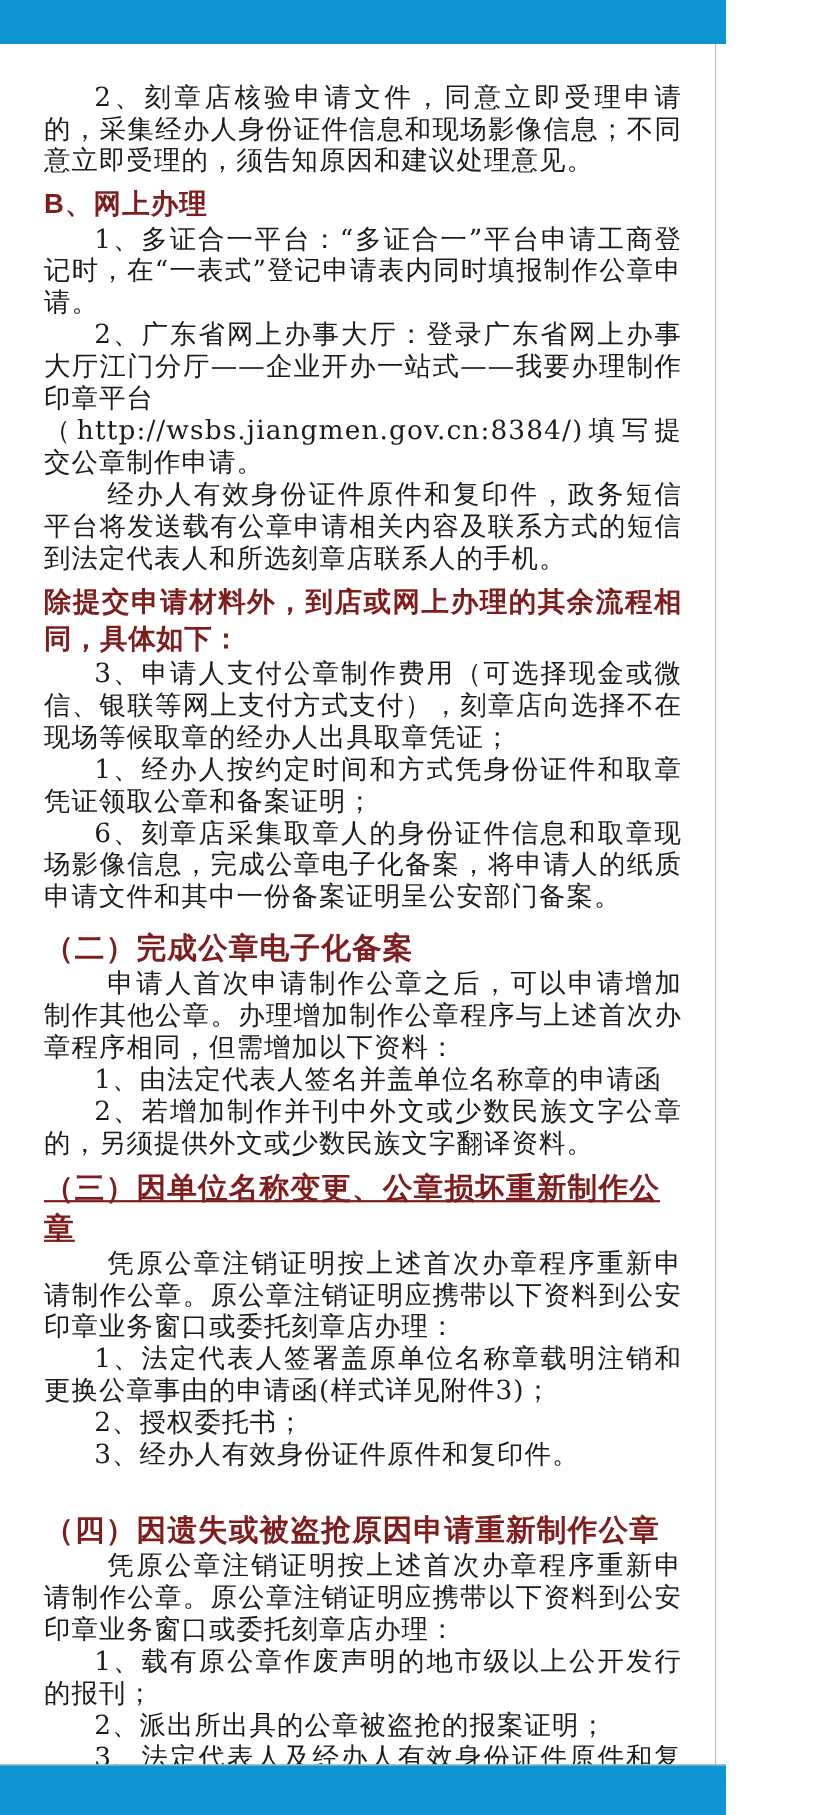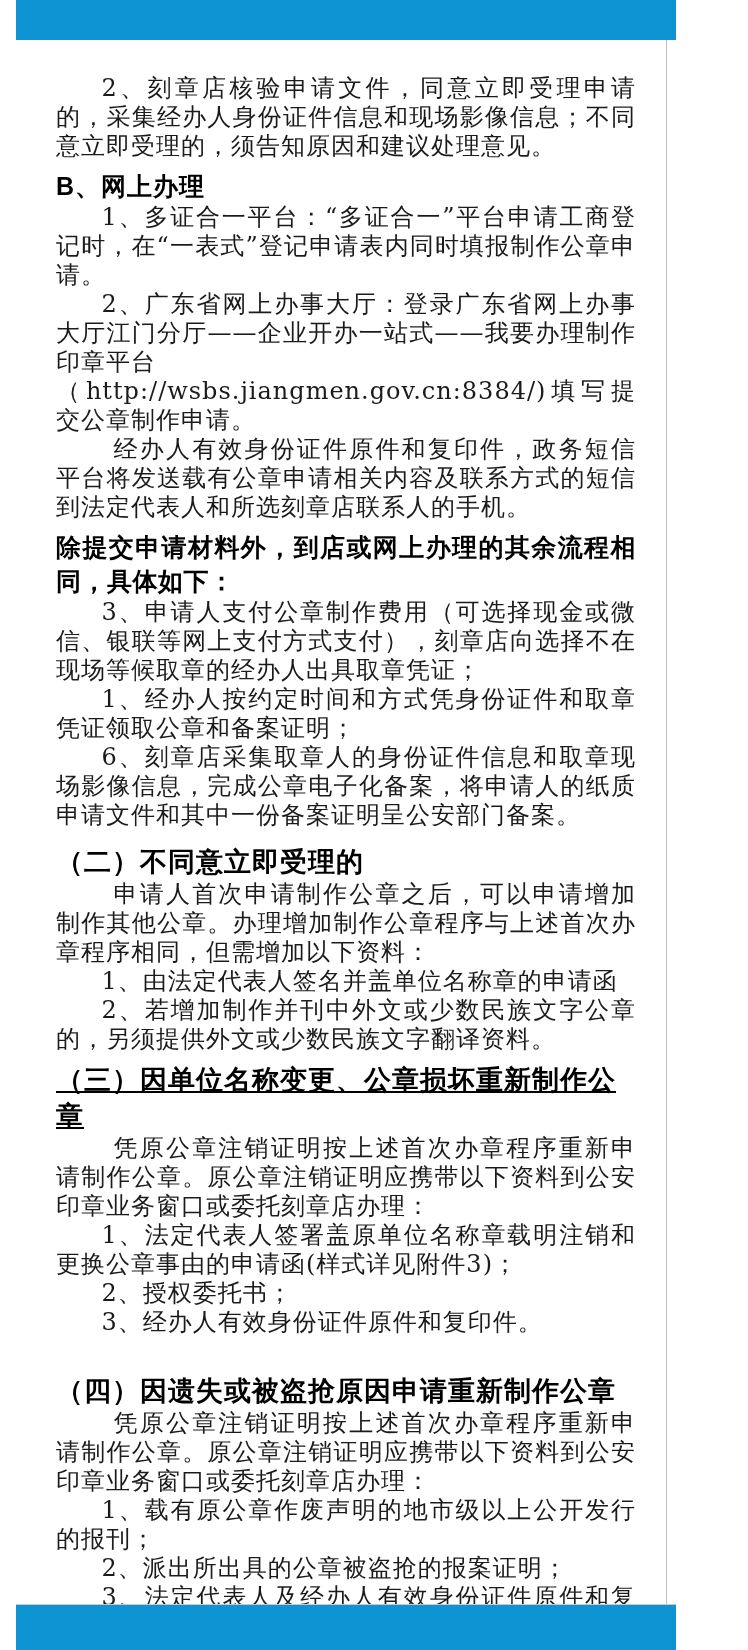--- a/index.html
+++ b/index.html
@@ -2,21 +2,20 @@
 <html><head>
 <meta charset="utf-8">
 <style>
   html,body{margin:0;padding:0;background:#ffffff;}
   .page{
     position:relative;
     width:660px;height:1650px;
     background:#ffffff;
     overflow:hidden;
     font-family:"DejaVu Serif", serif;
-    margin-left:16px;
   }
   .bar{position:absolute;left:0;right:0;background:#0e93d3;}
   .bar.top{top:0;height:40px;}
   .bar.bottom{bottom:0;height:45px;border-top:1px solid #c9c9c9;}
   .fold-line{
     position:absolute;top:40px;bottom:45px;right:9px;width:1px;
     background:#9b9b9b;opacity:.65;
   }
   .content{
     position:absolute;top:40px;left:0;right:0;
@@ -26,21 +25,21 @@
   p.body{
     margin:0;
     font-size:24px;line-height:29px;
     letter-spacing:1px;
     text-align:justify;
     text-indent:2.4em;
     color:#1b1b1b;
   }
   p.body.numbered{text-indent:1.9em;}
   p.body.sub-line{text-indent:2.9em;}
-  .red{color:#000000;}
+  .red{color:#7f1d1d;}
   .h-sub{
     margin:8px 0 0 0;
     font-family:"Liberation Sans", sans-serif;
     font-weight:bold;
     font-size:25px;line-height:34px;
     letter-spacing:1px;
   }
   .red-note{
     margin:8px 0 0 0;
     font-family:"Liberation Sans", sans-serif;
@@ -86,21 +85,21 @@
 
     <p class="red-note red">除提交申请材料外，到店或网上办理的其余流程相同，具体如下：</p>
 
     <p class="body numbered mt-steps">3、申请人支付公章制作费用（可选择现金或微信、银联等网上支付方式支付），刻章店向选择不在现场等候取章的经办人出具取章凭证；</p>
 
 
     <p class="body numbered">1、经办人按约定时间和方式凭身份证件和取章凭证领取公章和备案证明；</p>
 
     <p class="body numbered">6、刻章店采集取章人的身份证件信息和取章现场影像信息，完成公章电子化备案，将申请人的纸质申请文件和其中一份备案证明呈公安部门备案。</p>
 
-    <h2 class="h-section red h2-sec">（二）不同意立即受理的</h2>
+    <h2 class="h-section red h2-sec">（二）完成公章电子化备案</h2>
 
     <p class="body after-title">申请人首次申请制作公章之后，可以申请增加制作其他公章。办理增加制作公章程序与上述首次办章程序相同，但需增加以下资料：</p>
 
     <p class="body numbered">1、由法定代表人签名并盖单位名称章的申请函</p>
 
 
     <p class="body numbered">2、若增加制作并刊中外文或少数民族文字公章的，另须提供外文或少数民族文字翻译资料。</p>
 
     <h2 class="h-section red h3-sec">（三）因单位名称变更、公章损坏重新制作公章</h2>
 

